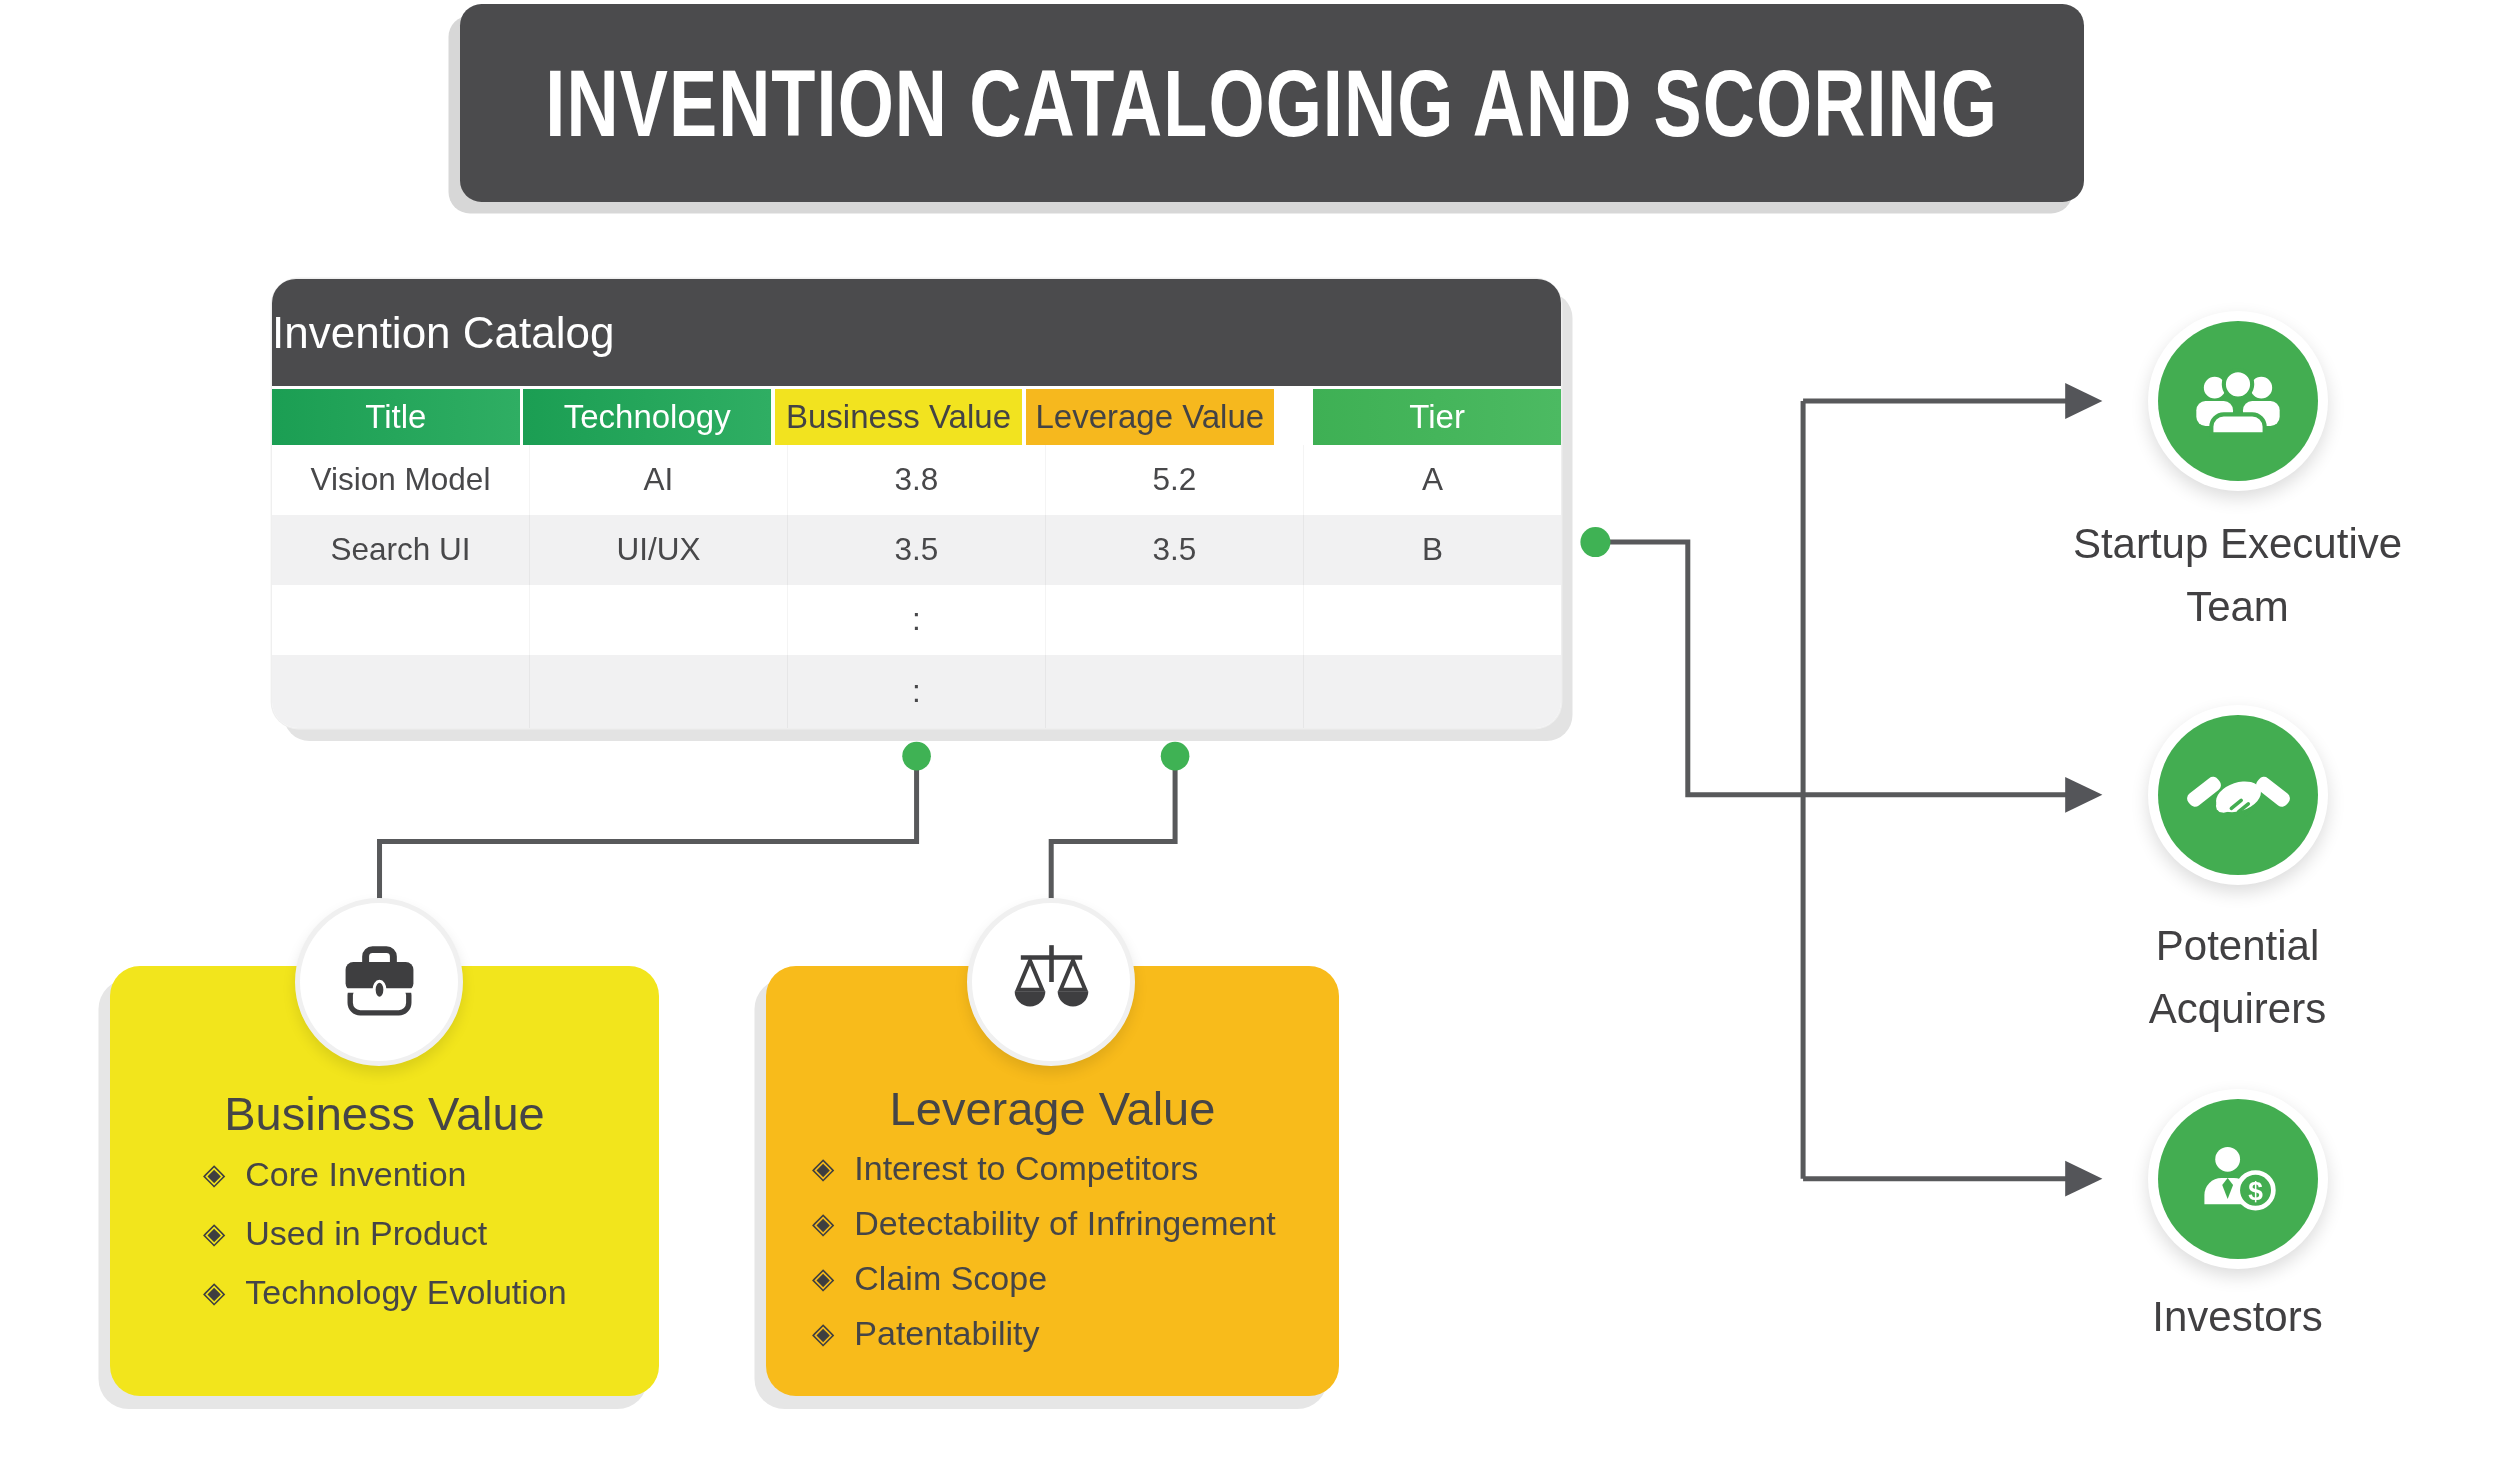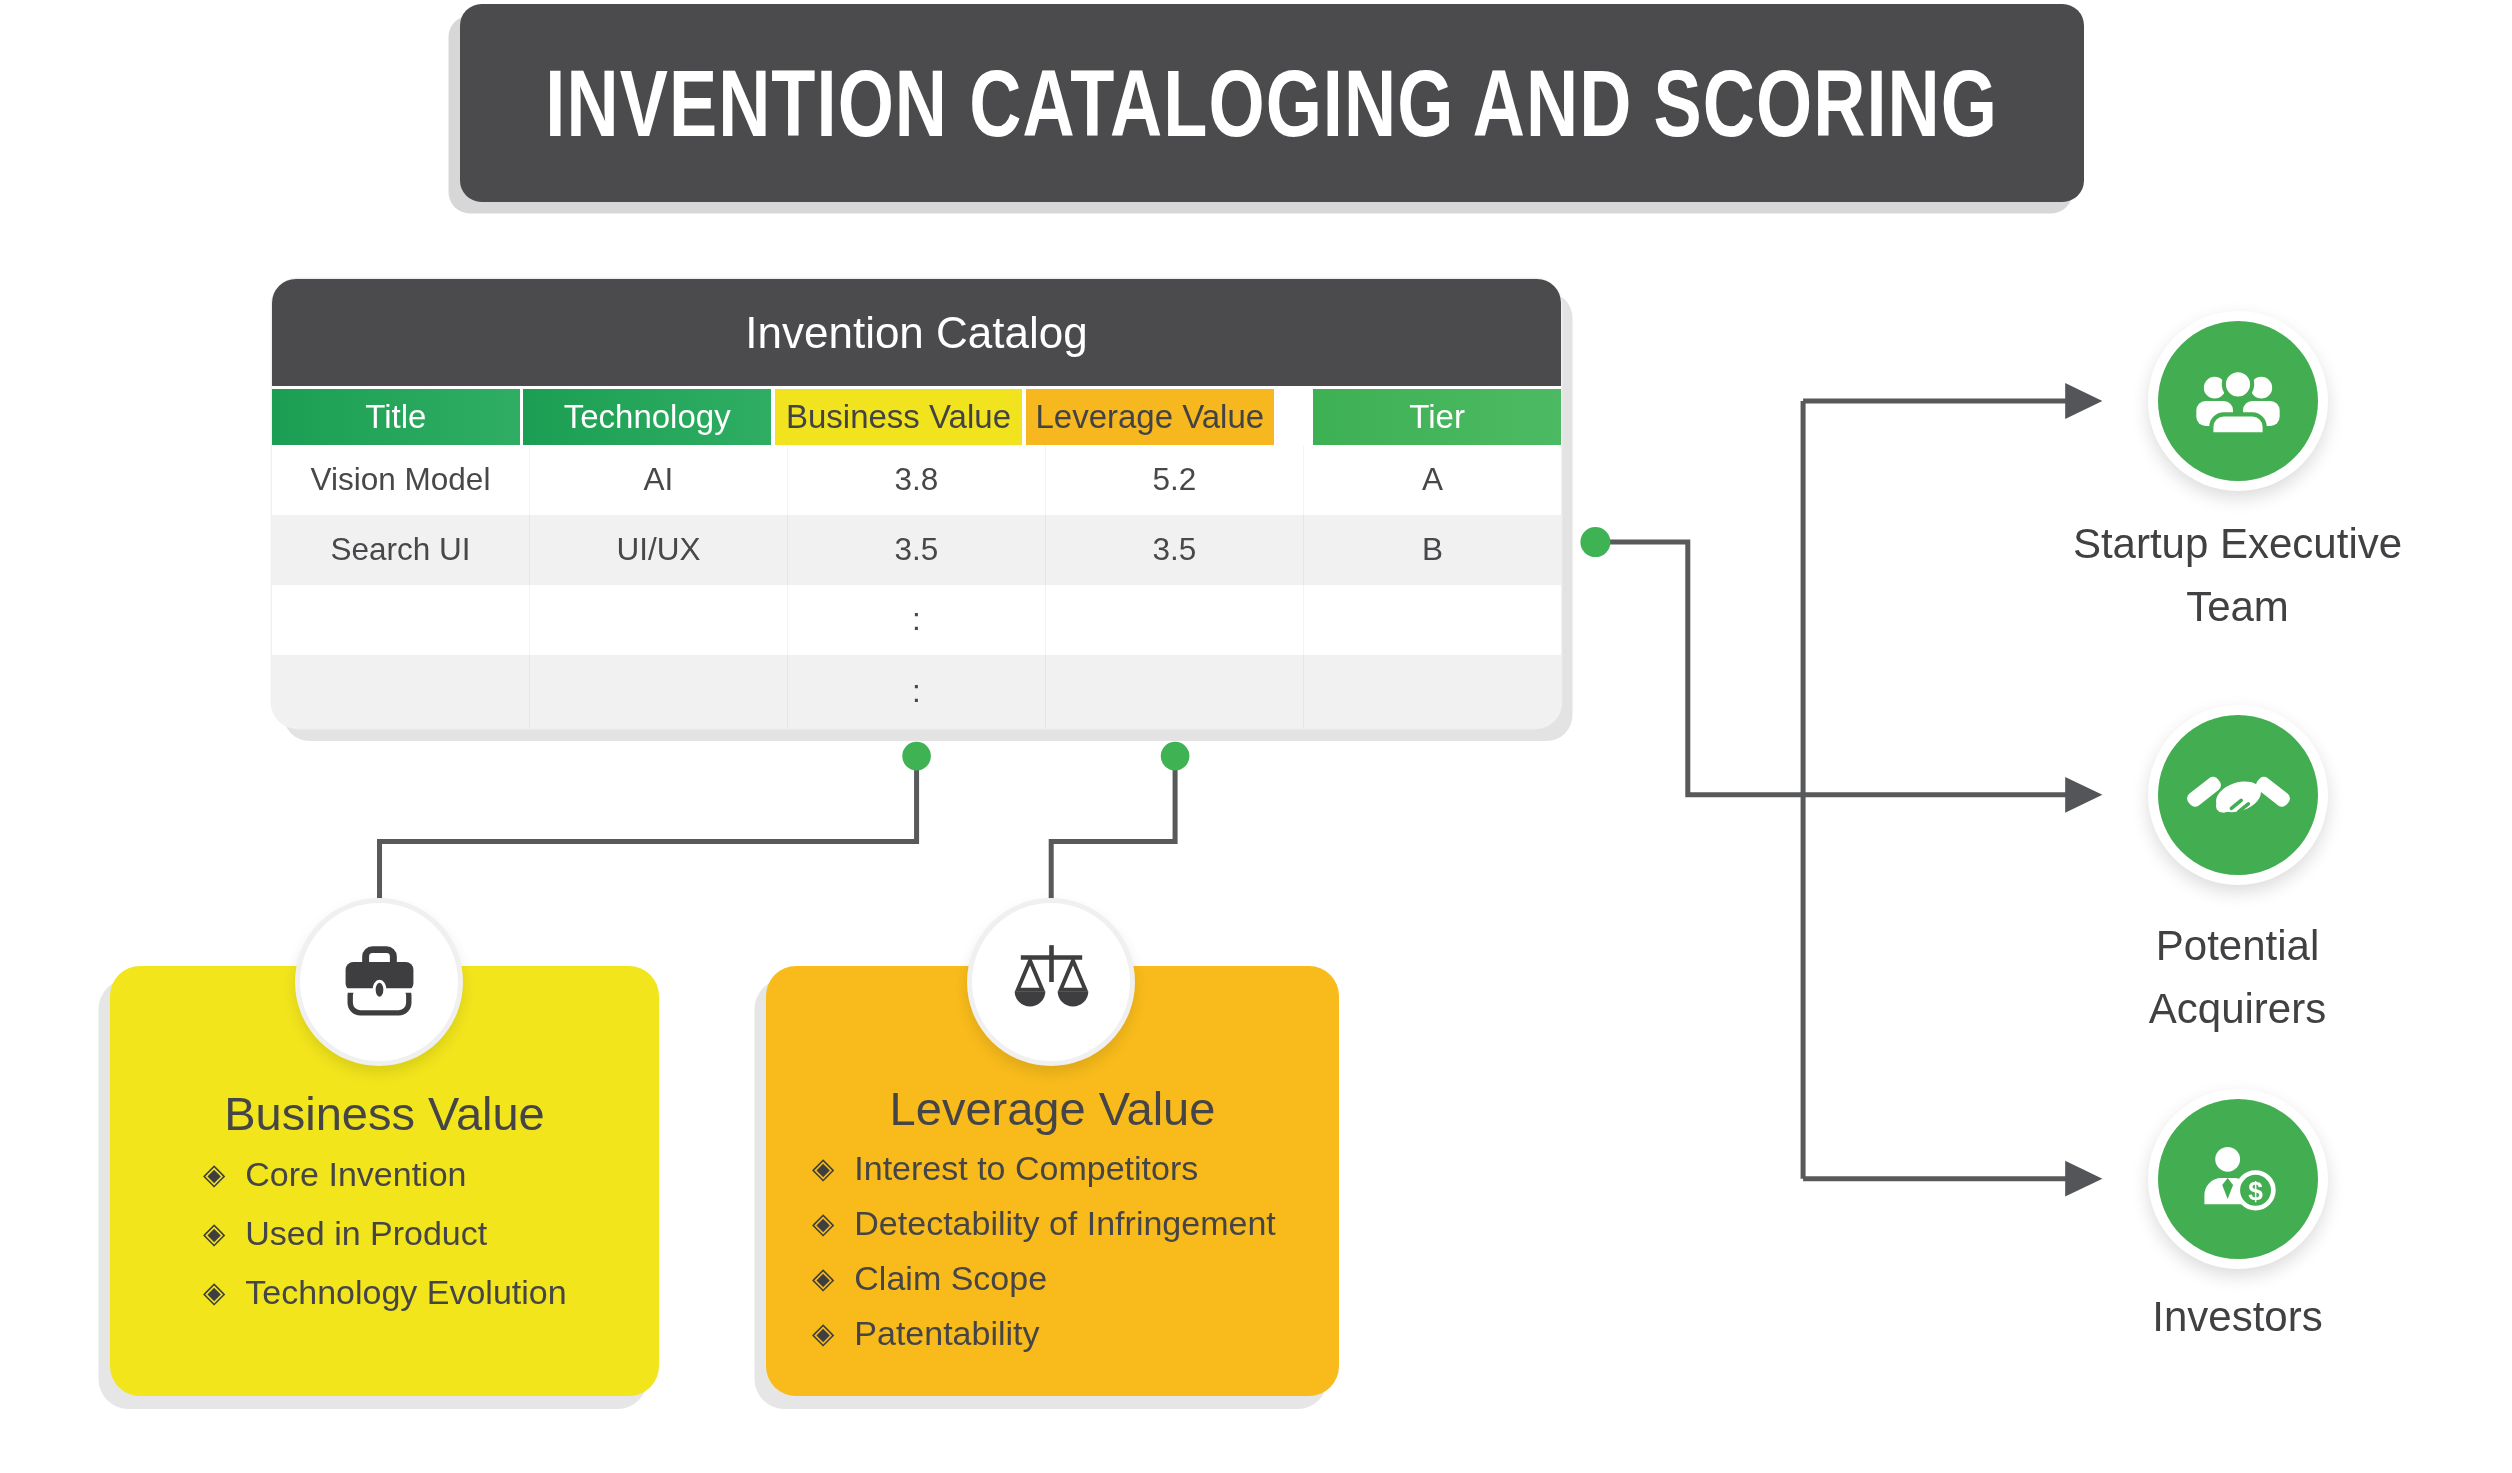--- a/index.html
+++ b/index.html
@@ -19,21 +19,21 @@
     transform:scaleX(0.76);white-space:nowrap;
   }
   
   .table-card{
     position:absolute;left:272px;top:279px;width:1289px;
     background:#ffffff;border-radius:26px;
     box-shadow:0 0 0 1.4px #EFEFEF,11.5px 13px 0 #E3E3E3;
   }
   .table-titlebar{
     height:107px;background:#4B4B4D;border-radius:24px 24px 0 0;
-    display:flex;align-items:center;justify-content:center;
+    display:flex;align-items:center;justify-content:flex-start;
     color:#ffffff;font-size:44px;
   }
   .thead{display:flex;gap:3.6px;margin-top:2.9px;height:56px;}
   .th{
     flex:1 1 0;display:flex;align-items:center;justify-content:center;
     font-size:33px;color:#ffffff;
   }
   .th.c-green{background:linear-gradient(90deg,#1B9E53,#2FAE63);}
   .th.c-yellow{background:#F2E31F;color:#434345;}
   .th.c-amber{background:#F6B81E;color:#434345;}

